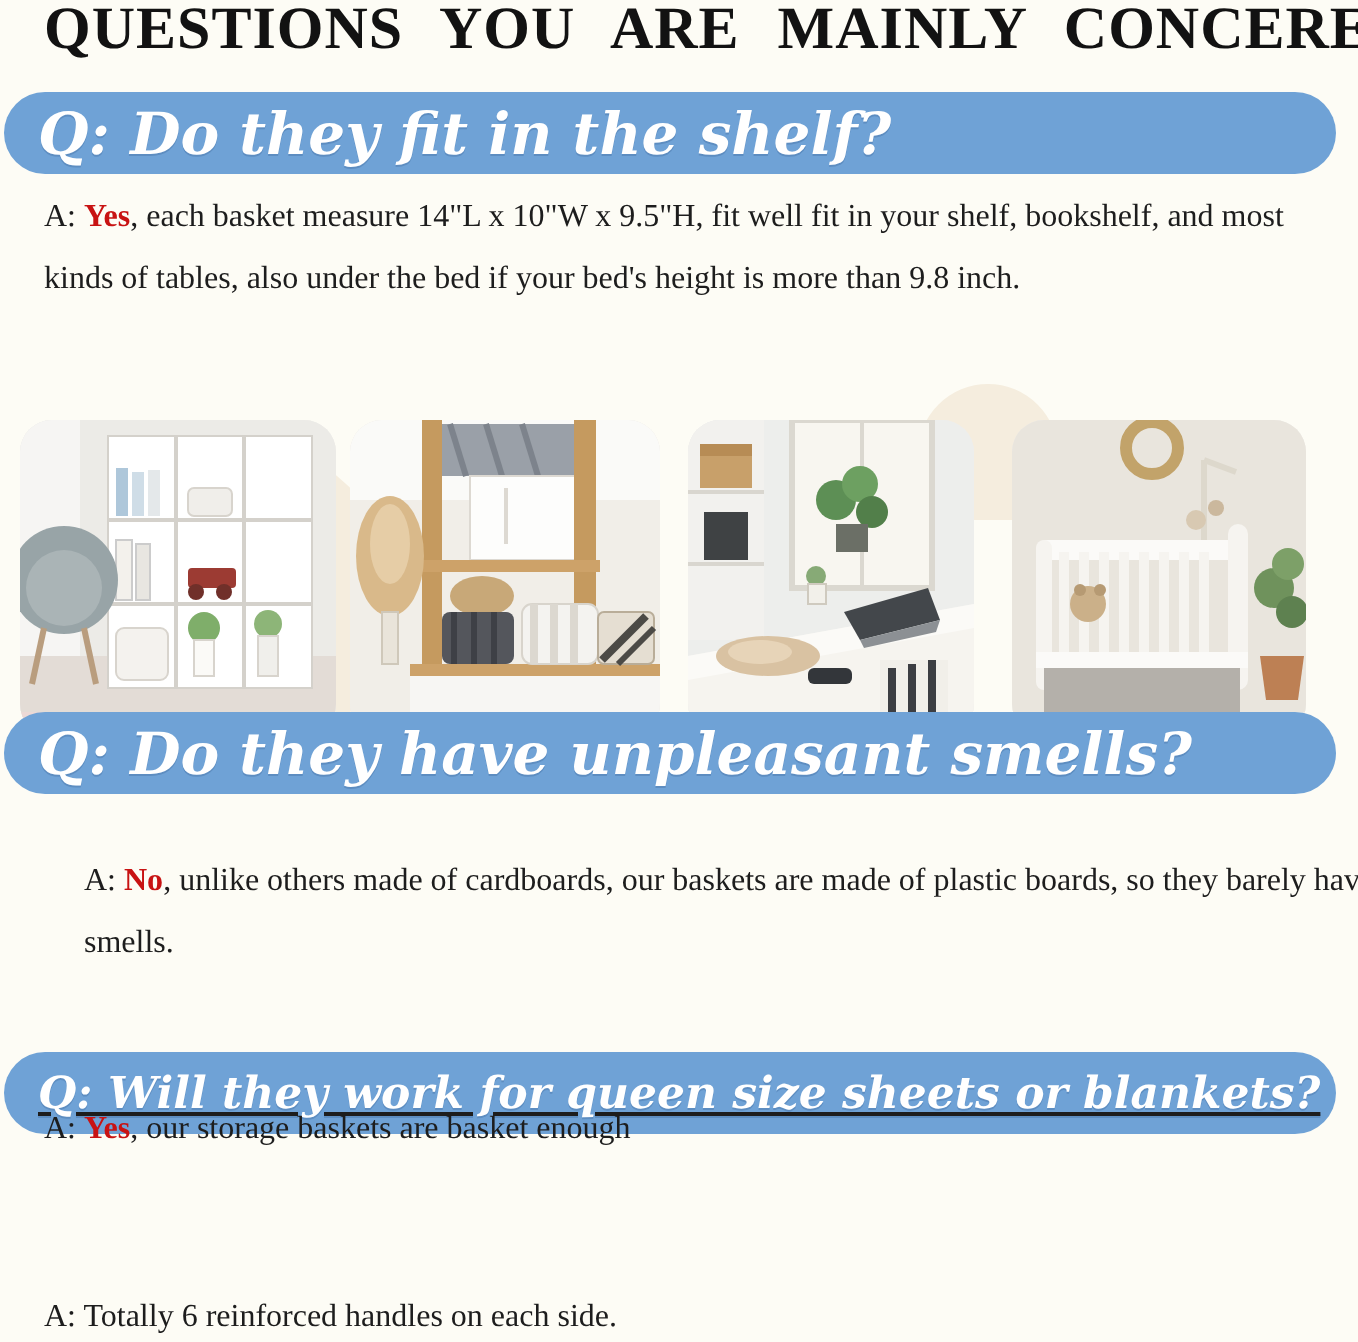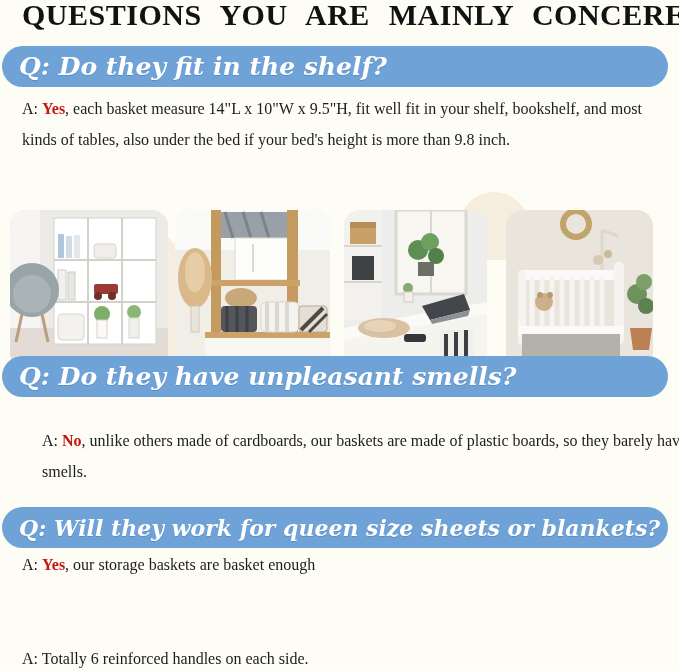--- a/index.html
+++ b/index.html
@@ -19,25 +19,25 @@
     font-size:30px;line-height:34px;letter-spacing:0.5px;word-spacing:11px;
     color:#121212;white-space:nowrap;
   }
   .banner{
     position:absolute;left:2px;width:666px;height:41px;
     background:var(--banner);border-radius:21px;
     display:flex;align-items:center;padding-left:17px;z-index:2;
   }
   .banner .q-text{
     font-family:"DejaVu Serif",serif;font-style:italic;font-weight:bold;
-    font-size:25px;color:var(--banner-ink);white-space:nowrap;
+    font-size:29px;color:var(--banner-ink);white-space:nowrap;
     text-shadow:0 1px 0 rgba(40,80,130,.25);
   }
   .banner.small .q-text{font-size:22px;}
-  .b1{top:46px;} .b2{top:356px;} .b3{top:507px;} .b4{top:597px;}
+  .b1{top:46px;} .b2{top:356px;} .b3{top:526px;text-decoration:underline;} .b4{top:597px;}
   .answer{
     position:absolute;left:22px;width:648px;
     font-size:16px;line-height:31px;color:var(--ink);z-index:2;
   }
   .a1{top:93px;} .a2{top:425px;margin-left:20px;} .a3{top:549px;} .a4{top:643px;}
   .hl{color:var(--hl);font-weight:bold;}
   
   .decor-circle{
     position:absolute;left:38px;top:220px;width:160px;height:160px;
     border-radius:50%;background:var(--decor);z-index:0;

